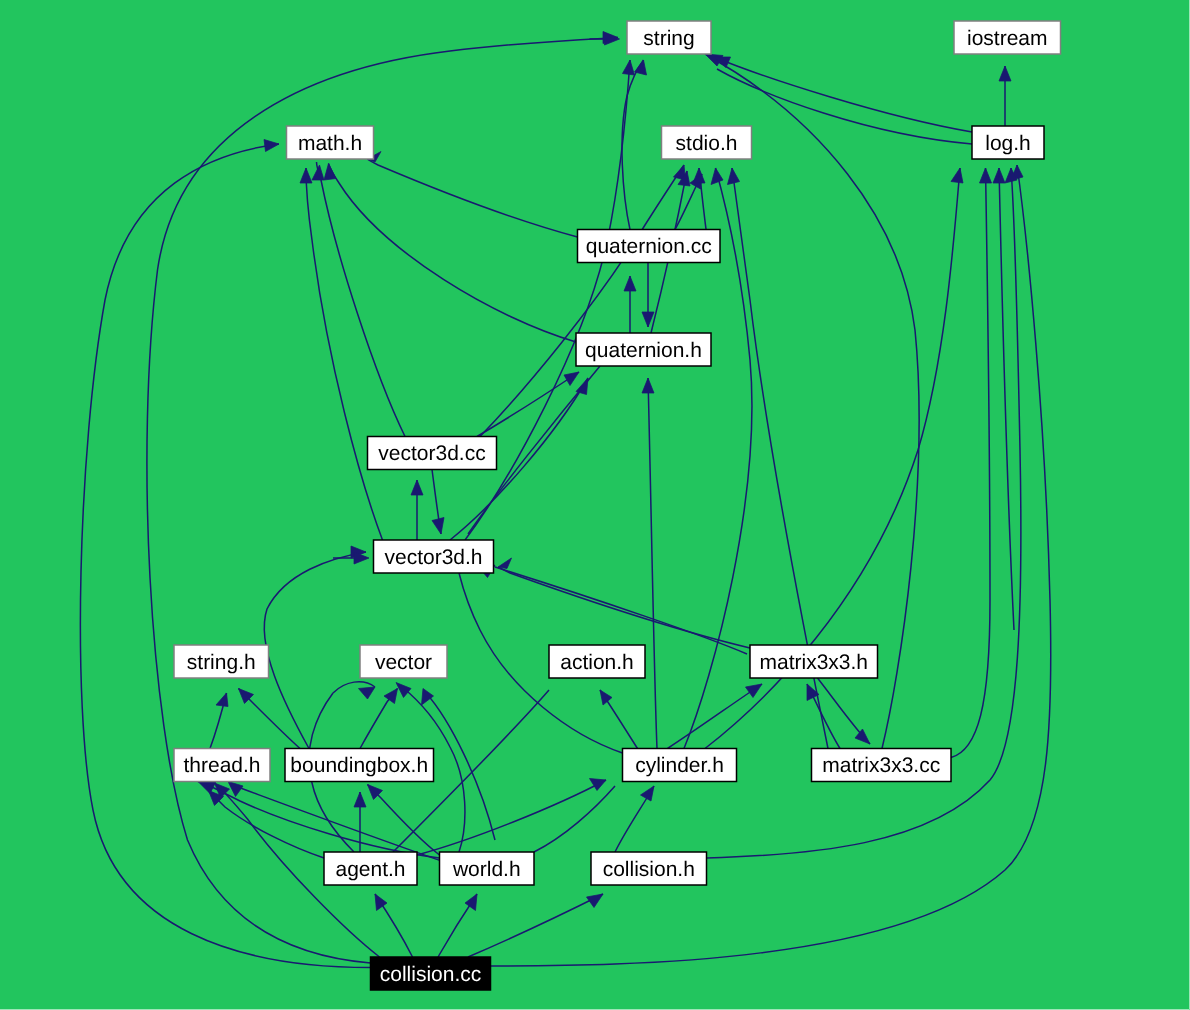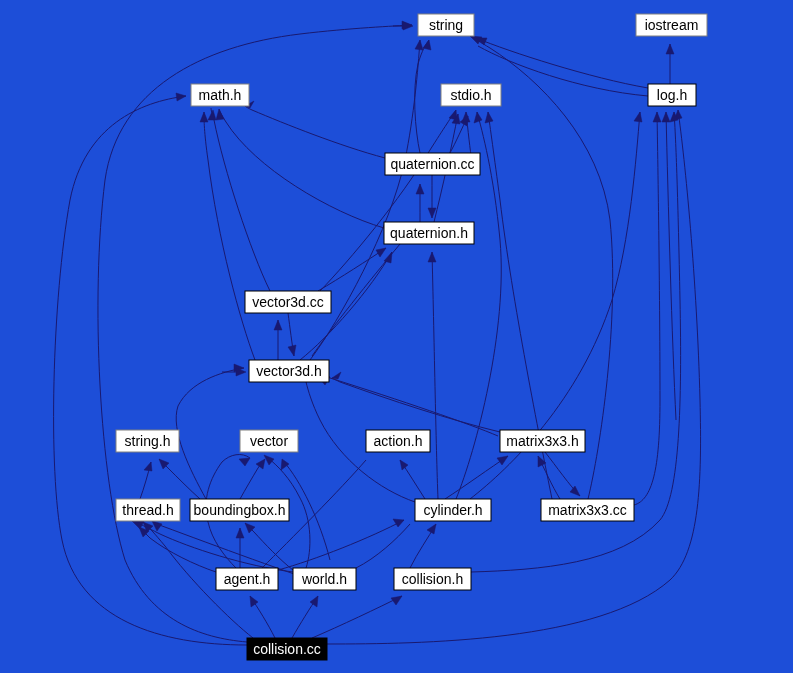--- a/index.html
+++ b/index.html
@@ -10,21 +10,21 @@
   body {
     width: 793px;
     height: 673px;
     font-family: "Liberation Sans", sans-serif;
     overflow: hidden;
   }
   #graph-root {
     position: relative;
     width: 793px;
     height: 673px;
-    background: #1d4ed8;
+    background: #22c55e;
   }
   svg#graph-svg {
     position: absolute;
     left: 0;
     top: 0;
     width: 793px;
     height: 673px;
   }
   .node-rect {
     fill: #ffffff;

